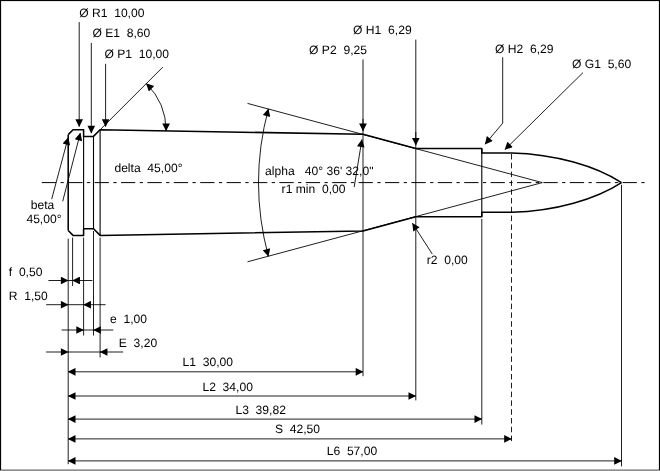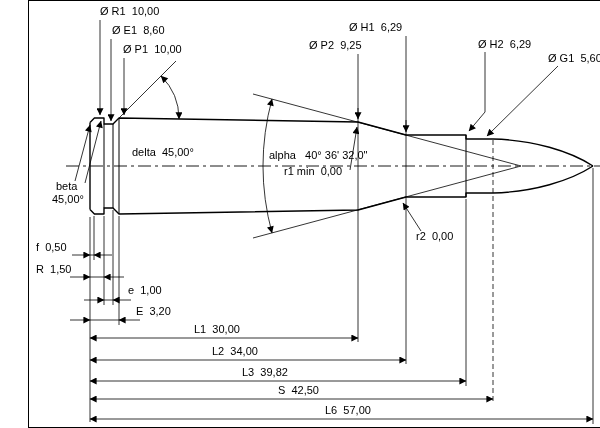--- a/index.html
+++ b/index.html
@@ -1,16 +1,16 @@
 <!DOCTYPE html>
 <html><head>
 <meta charset="utf-8">
 <style>
   html,body{margin:0;padding:0;background:#fff;}
-  .stage{width:532px;height:428px;position:relative;background:#fff;padding-left:28px;}
+  .stage{width:532px;height:428px;position:relative;background:#fff;}
   svg{display:block;}
   text{
     font-family:"Liberation Sans","DejaVu Sans",sans-serif;
     font-size:11px;
     fill:#000;
     white-space:pre;
   }
   .thick{stroke:#000;stroke-width:1.4;fill:none;stroke-linejoin:round;}
   .edge{stroke:#000;stroke-width:1;fill:none;}
   .thin{stroke:#000;stroke-width:0.8;fill:none;}

